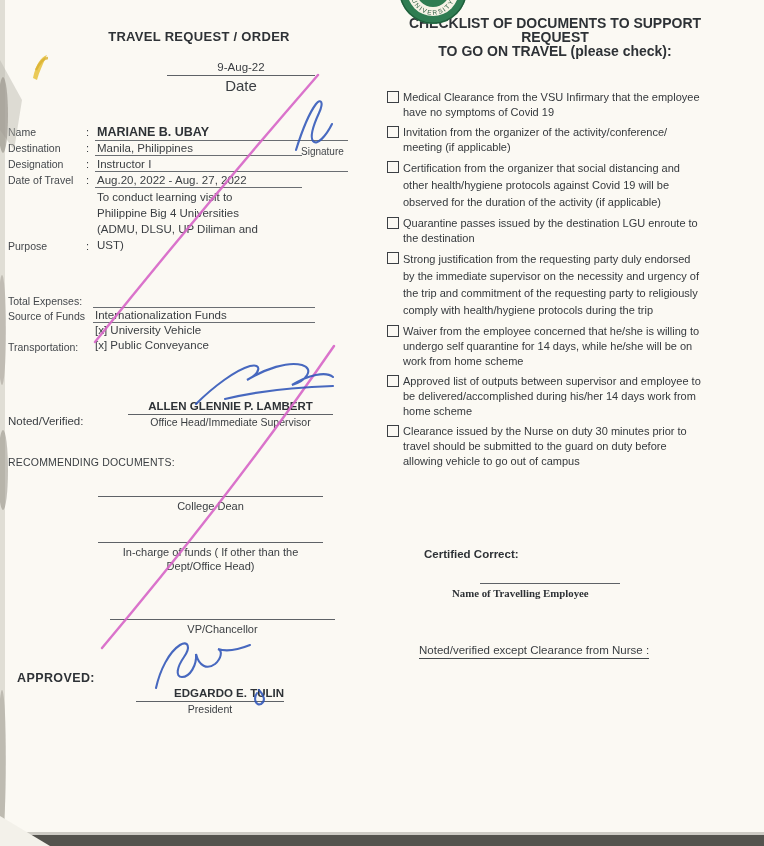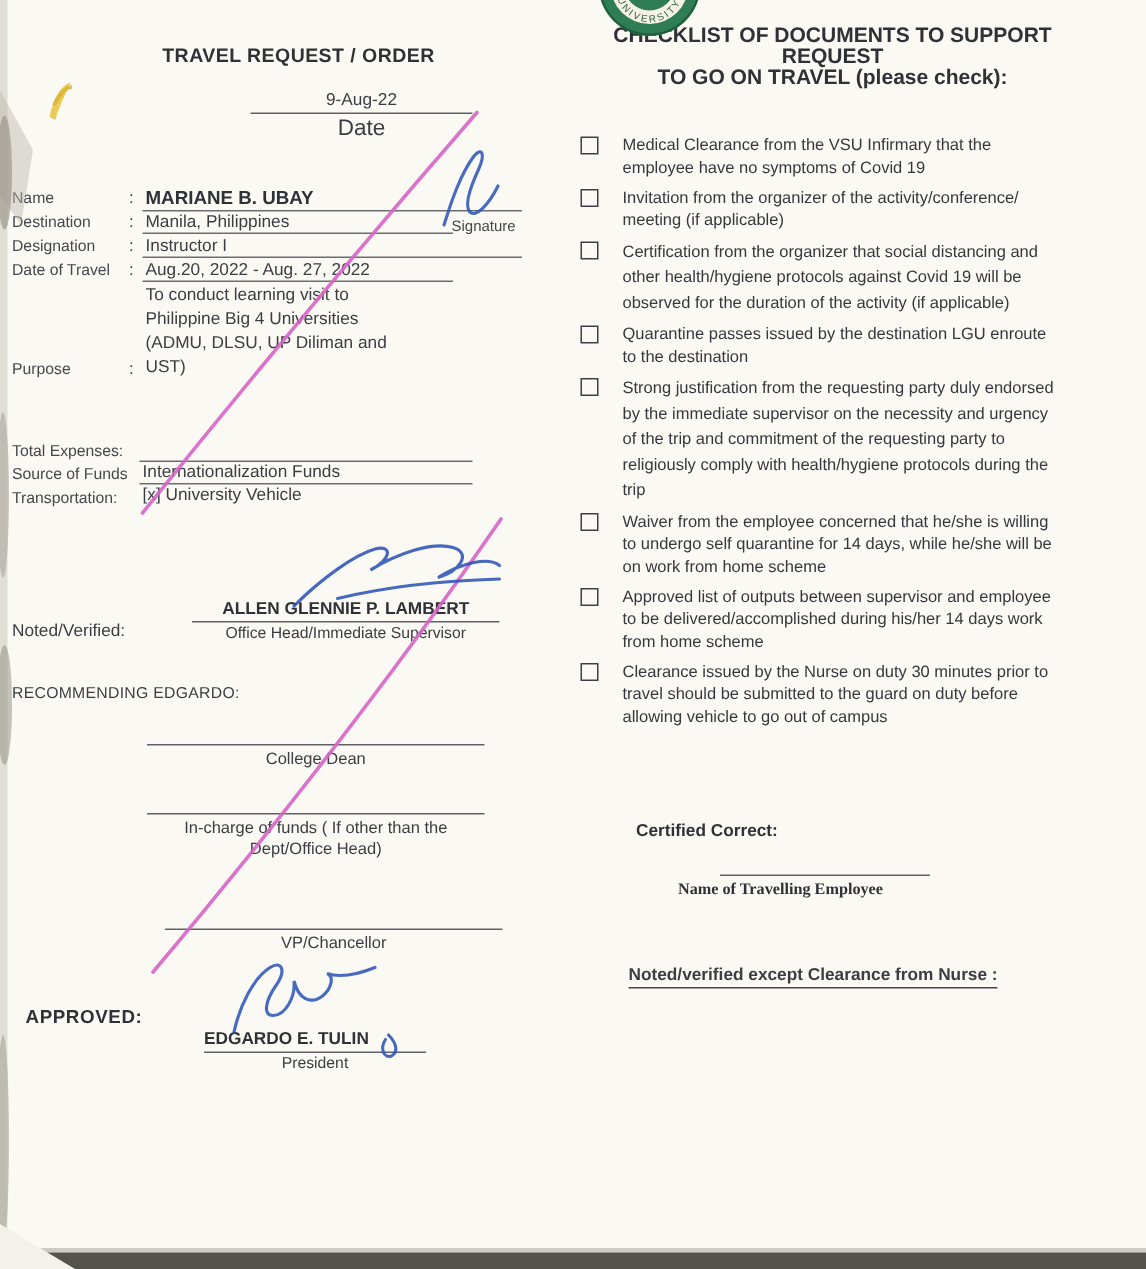--- a/index.html
+++ b/index.html
@@ -53,43 +53,43 @@
   .sigline { height:0; border-bottom:1px solid #5e6266; }
   .sigcap { text-align:center; font-size:11px; margin-top:2px; line-height:14px; }
   .sigcap .inner { display:block; width:205px; margin:0 auto; }
   .dean-block { left:98px; top:496px; }
   .incharge-block { left:98px; top:542px; }
   .vp-block { left:110px; top:619px; }
 
   .approved-label { left:17px; top:671px; font-weight:bold; font-size:12.5px;
     letter-spacing:.4px; color:#2e3236; }
   .tulin-block { left:136px; top:687px; width:148px; }
-  .tulin-name { text-align:left; font-weight:bold; font-size:11.5px; color:#2e3236;
+  .tulin-name { text-align:right; font-weight:bold; font-size:11.5px; color:#2e3236;
     border-bottom:1px solid #5e6266; padding-bottom:2px; }
   .tulin-role { text-align:center; font-size:10.5px; margin-top:1px; }
 
   
   .chk-title { left:375px; top:16px; width:360px; text-align:center;
     font-weight:bold; font-size:14px; line-height:14px; color:#2e3236; }
 
   .chk-list { left:387px; top:90px; width:322px; }
-  .chk-item { display:flex; gap:16px; margin-bottom:5px; }
+  .chk-item { display:flex; gap:4px; margin-bottom:5px; }
   .chk-box { width:12px; height:12px; border:1.5px solid #3c4044; flex:none;
     margin-top:1px; background:transparent; }
   .chk-text { width:302px; font-size:11px; line-height:15px; color:#35393d; }
   .chk-item.loose .chk-text { line-height:17px; }
 
   .certified { left:424px; top:548px; font-weight:bold; font-size:11.5px; color:#2e3236; }
 
   .emp-block { left:452px; top:566px; width:195px; }
   .emp-line { width:140px; margin:0 auto; height:18px; border-bottom:1px solid #5e6266; }
   .emp-cap { text-align:left; font-weight:bold; font-size:10.8px; margin-top:3px; color:#2e3236;font-family:Liberation Serif, serif; }
 
   .noted-except { left:419px; top:644px; font-size:11.5px;
-    border-bottom:1px solid #44484c; padding-bottom:2px;font-weight:bold; }
+    border-bottom:1px solid #44484c; padding-bottom:2px; }
 
   .oh-block { left:424px; top:671px; width:266px; }
   .oh-line { height:18px; border-bottom:1px solid #5e6266; }
   .oh-cap { font-weight:bold; font-size:10.8px; margin-top:5px; padding-left:2px; color:#2e3236; }
 
   .overlay { position:absolute; left:0; top:0; width:764px; height:846px;
     pointer-events:none; }
 </style>
 </head>
 <body>
@@ -138,31 +138,32 @@
       <div class="eval"></div>
     </div>
     <div class="erow">
       <div class="elabel">Source of Funds</div>
       <div class="eval">Internationalization Funds</div>
     </div>
     <div class="erow">
       <div class="elabel">Transportation:</div>
       <div class="eval noline">
         <div class="topt">[x] University Vehicle</div>
+        <div class="topt">[x] Public Conveyance</div>
       </div>
     </div>
   </div>
 
   <div class="abs nv-label">Noted/Verified:</div>
   <div class="abs nv-block">
     <div class="nv-name">ALLEN GLENNIE P. LAMBERT</div>
     <div class="nv-role">Office Head/Immediate Supervisor</div>
   </div>
 
-  <div class="abs rec-approval">RECOMMENDING EDGARDO:</div>
+  <div class="abs rec-approval">RECOMMENDING DOCUMENTS:</div>
 
   <div class="abs sigblock dean-block">
     <div class="sigline"></div>
     <div class="sigcap">College Dean</div>
   </div>
   <div class="abs sigblock incharge-block">
     <div class="sigline"></div>
     <div class="sigcap">
         <span class="inner">In-charge of  funds  ( If other than the Dept/Office Head)</span>
       </div>

